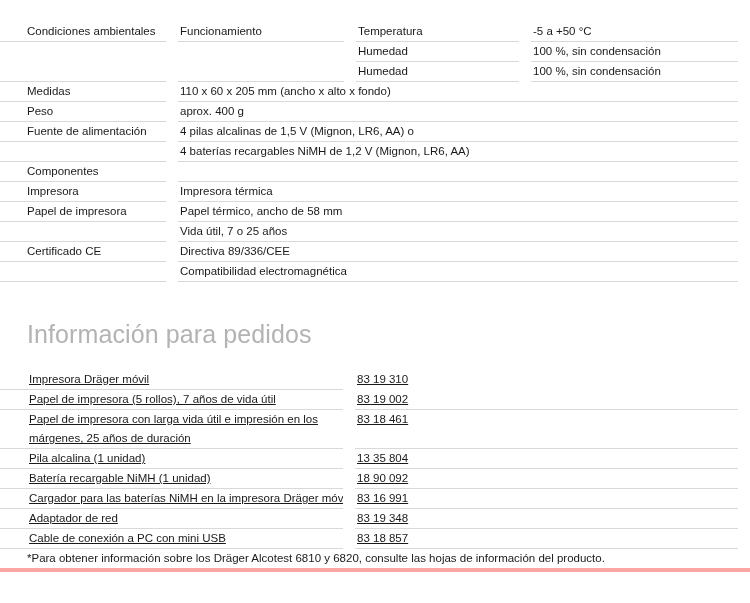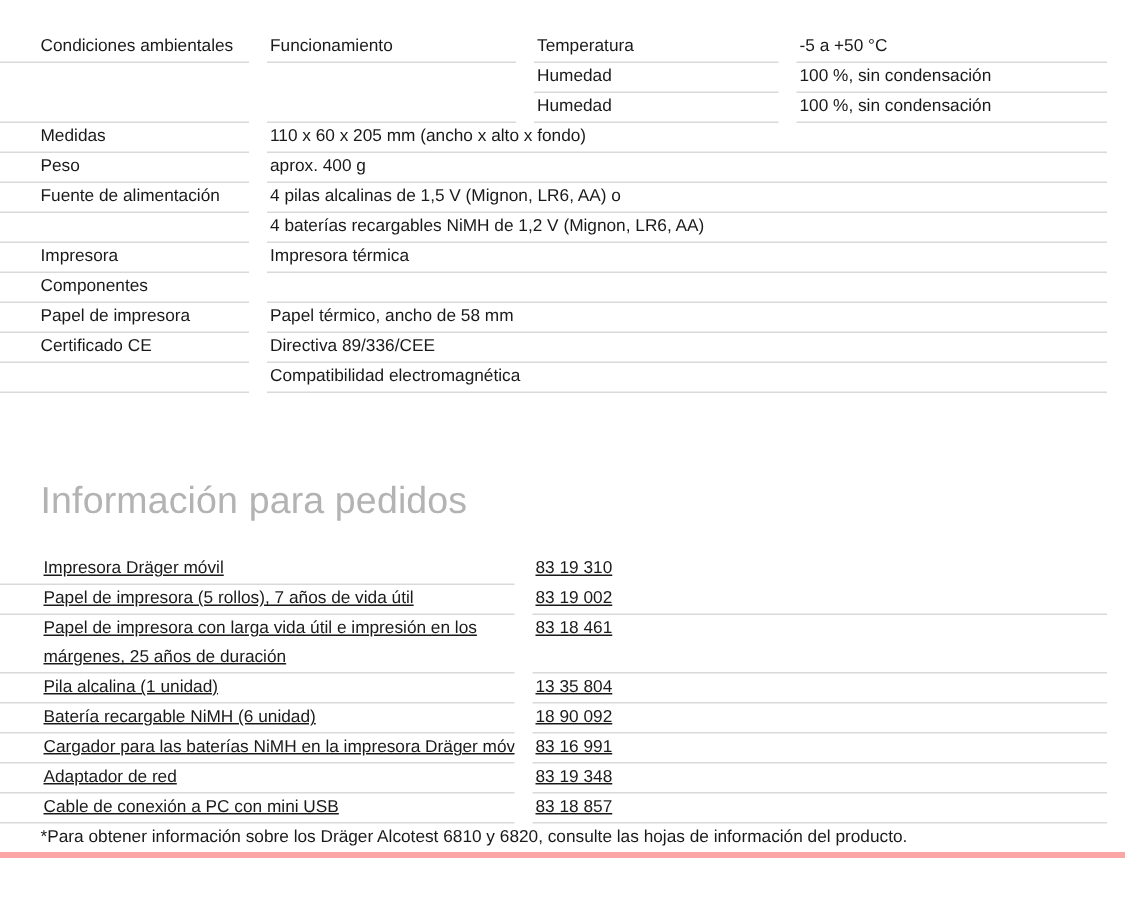--- a/index.html
+++ b/index.html
@@ -196,45 +196,53 @@
         <td class="c1">
           <div class="cellbox pad1"></div>
         </td>
         <td colspan="3">
           <div class="cellbox pad-generic">4 baterías recargables NiMH de 1,2 V (Mignon, LR6, AA)</div>
         </td>
       </tr>
 
       <tr>
         <td class="c1">
+          <div class="cellbox pad1">Componentes</div>
+        </td>
+        <td colspan="3">
+          <div class="cellbox pad-generic"></div>
+        </td>
+      </tr>
+
+      <tr>
+        <td class="c1">
           <div class="cellbox pad1">Impresora</div>
         </td>
         <td colspan="3">
           <div class="cellbox pad-generic">Impresora térmica</div>
         </td>
       </tr>
 
       <tr>
         <td class="c1">
-          <div class="cellbox pad1">Componentes</div>
-        </td>
-        <td colspan="3">
-          <div class="cellbox pad-generic"></div>
-        </td>
-      </tr>
-
-      <tr>
-        <td class="c1">
           <div class="cellbox pad1">Papel de impresora</div>
         </td>
         <td colspan="3">
           <div class="cellbox pad-generic">Papel térmico, ancho de 58 mm</div>
         </td>
       </tr>
 
+      <tr>
+        <td class="c1">
+          <div class="cellbox pad1"></div>
+        </td>
+        <td colspan="3">
+          <div class="cellbox pad-generic">Vida útil, 7 o 25 años</div>
+        </td>
+      </tr>
 
       <tr>
         <td class="c1">
           <div class="cellbox pad1">Certificado CE</div>
         </td>
         <td colspan="3">
           <div class="cellbox pad-generic">Directiva 89/336/CEE</div>
         </td>
       </tr>
 
@@ -286,21 +294,21 @@
         <td class="o1">
           <div class="obox o-pad">Pila alcalina (1 unidad)</div>
         </td>
         <td class="o2">
           <div class="obox o-pad2">13 35 804</div>
         </td>
       </tr>
 
       <tr>
         <td class="o1">
-          <div class="obox o-pad">Batería recargable NiMH (6 unidad)</div>
+          <div class="obox o-pad">Batería recargable NiMH (1 unidad)</div>
         </td>
         <td class="o2">
           <div class="obox o-pad2">18 90 092</div>
         </td>
       </tr>
 
       <tr>
         <td class="o1">
           <div class="obox o-pad">Cargador para las baterías NiMH en la impresora Dräger móvil</div>
         </td>

